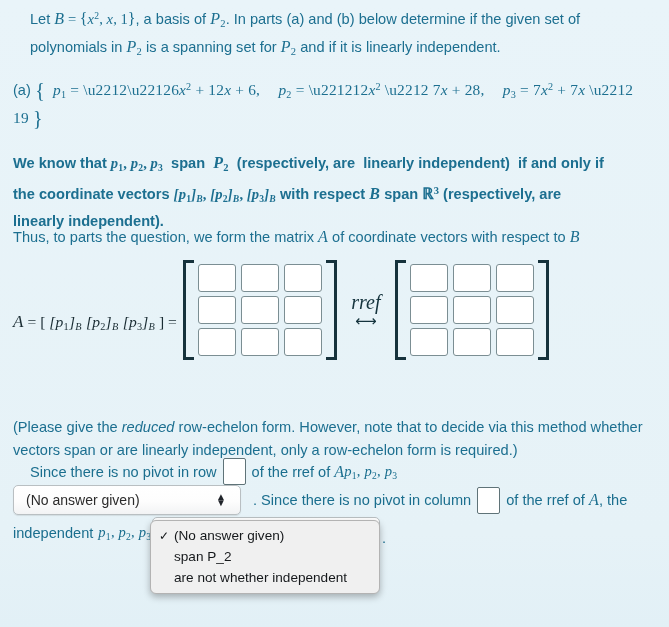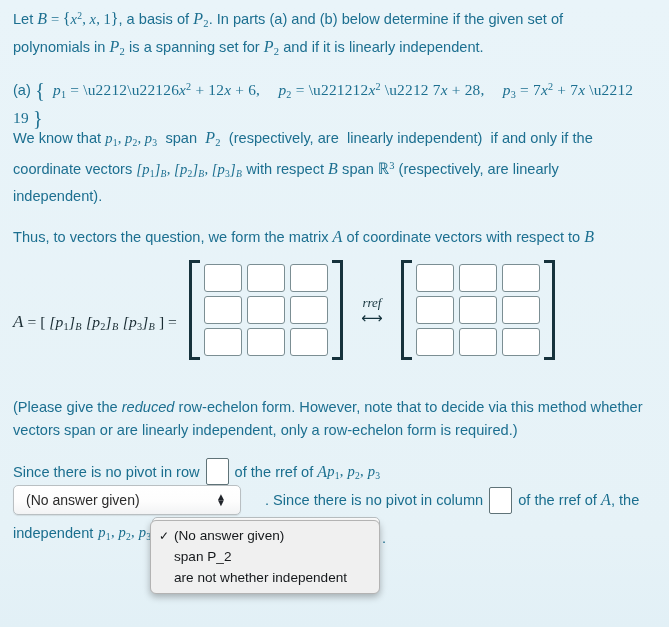--- a/index.html
+++ b/index.html
@@ -49,39 +49,39 @@
   
   .para {
     position: absolute;
     font-size: 14.6px;
     line-height: 23px;
     color: #1c6f90;
     white-space: normal;
   }
   .para.sans { font-family: "Liberation Sans", sans-serif; }
 
-  #intro      { left: 13px; top: 4px;   width: 600px; }
+  #intro      { left: 30px; top: 4px;   width: 600px; }
   #part-a     { left: 13px; top: 75px;  width: 640px; font-size: 15.4px; }
-  #explain    { left: 13px; top: 126px; width: 600px; }
+  #explain    { left: 13px; top: 151px; width: 600px; font-weight: bold; }
   #thus       { left: 13px; top: 225px; width: 640px; }
-  #note       { left: 13px; top: 396px; width: 645px; }
+  #note       { left: 13px; top: 416px; width: 645px; }
 
   
   #matrix-row {
     position: absolute;
     left: 13px;
     top: 258px;
     display: flex;
     align-items: center;
     height: 104px;
   }
   .matrix-lhs {
     font-size: 15.6px;
     white-space: nowrap;
-    padding-right: 12px;
+    padding-right: 6px;
     color: #1a2c33;
     margin-top: 24px;
   }
   .bracketed {
     display: flex;
     align-items: stretch;
     height: 100px;
   }
   .bracket {
     width: 11px;
@@ -117,35 +117,35 @@
     width: 56px;
     display: flex;
     flex-direction: column;
     align-items: center;
     justify-content: center;
     margin: 0 1px;
   }
   .rref-label {
     font-family: "Liberation Serif", serif;
     font-style: italic;
-    font-size: 13px;
+    font-size: 20px;
     color: #14333d;
     line-height: 1;
     margin-bottom: 1px;
   }
   .rref-arrow {
     font-size: 15px;
     line-height: 1;
     color: #14333d;
   }
 
   
   #answer-line-1 {
     position: absolute;
-    left: 13px;
+    left: 30px;
     top: 458px;
     display: flex;
     align-items: center;
     font-size: 14.6px;
     white-space: nowrap;
   }
   #answer-line-2 {
     position: absolute;
     left: 13px;
     top: 485px;
@@ -206,21 +206,21 @@
     color: #20242a;
     margin-right: 6px;
   }
   #select-2 {
     position: absolute;
     left: 152px;
     top: 517px;
     width: 228px;
     height: 30px;
   }
-  .after-sel { margin-left: 24px; }
+  .after-sel { margin-left: 12px; }
 
   
   #dropdown-popup {
     position: absolute;
     left: 150px;
     top: 520px;
     width: 228px;
     background: #f0f0f0;
     border: 1px solid #b3b3b3;
     border-radius: 6px;
@@ -271,21 +271,21 @@
     <span class="mt" style="margin-left:10px">&nbsp;p<sub class="mu">2</sub> <span class="op">= \u221212</span>x<sup class="mu">2</sup> <span class="op">\u2212 7</span>x <span class="op">+ 28,</span></span>
     <span class="mt" style="margin-left:10px">&nbsp;p<sub class="mu">3</sub> <span class="op">= 7</span>x<sup class="mu">2</sup> <span class="op">+ 7</span>x <span class="op">\u2212 19</span></span>
     <span class="mu" style="font-size:20px;vertical-align:-2px">}</span>
   </div>
 
   <div class="para" id="explain">
     <span class="sans">We know that </span><span class="mt">p<sub class="mu">1</sub></span><span class="op">, </span><span class="mt">p<sub class="mu">2</sub></span><span class="op">, </span><span class="mt">p<sub class="mu">3</sub></span><span class="sans">&nbsp; span &nbsp;</span><span class="mt" style="font-size:16px">P<sub class="mu">2</sub></span><span class="sans">&nbsp; (respectively, are &nbsp;linearly independent) &nbsp;if and only if the coordinate vectors </span><span class="mt">[p<sub class="mu">1</sub>]<sub>B</sub></span><span class="op">, </span><span class="mt">[p<sub class="mu">2</sub>]<sub>B</sub></span><span class="op">, </span><span class="mt">[p<sub class="mu">3</sub>]<sub>B</sub></span><span class="sans"> with respect </span><span class="mt" style="font-size:16px">B</span><span class="sans"> span </span><span class="mu" style="font-size:16px">ℝ<sup class="mu">3</sup></span><span class="sans"> (respectively, are linearly independent).</span>
   </div>
 
   <div class="para" id="thus">
-    <span class="sans">Thus, to vectors the question, we form the matrix </span><span class="mt" style="font-size:16px">A</span><span class="sans"> of coordinate vectors with respect to </span><span class="mt" style="font-size:16px">B</span>
+    <span class="sans">Thus, to parts the question, we form the matrix </span><span class="mt" style="font-size:16px">A</span><span class="sans"> of coordinate vectors with respect to </span><span class="mt" style="font-size:16px">B</span>
   </div>
 
   <div id="matrix-row">
 
     <div class="matrix-lhs">
       <span class="mt" style="font-size:17px">A</span><span class="op"> = [ </span><span class="mt">[p<sub class="mu">1</sub>]<sub>B</sub></span><span>&nbsp;</span><span class="mt">[p<sub class="mu">2</sub>]<sub>B</sub></span><span>&nbsp;</span><span class="mt">[p<sub class="mu">3</sub>]<sub>B</sub></span><span class="op"> ] =</span>
     </div>
 
     <div class="bracketed">
       <div class="bracket left"></div>

